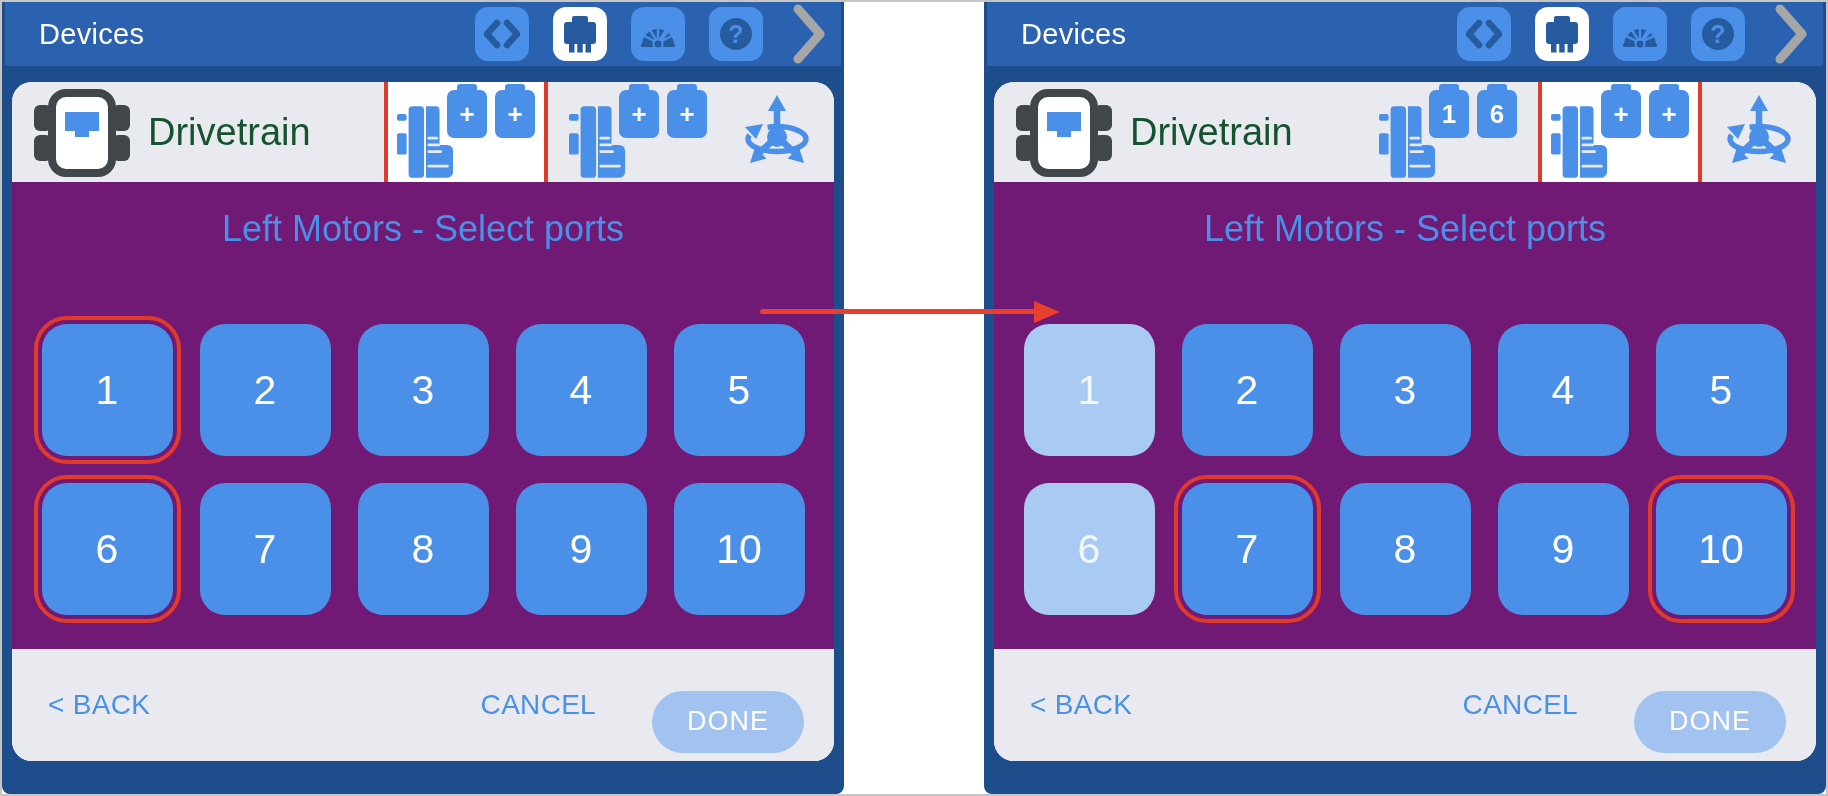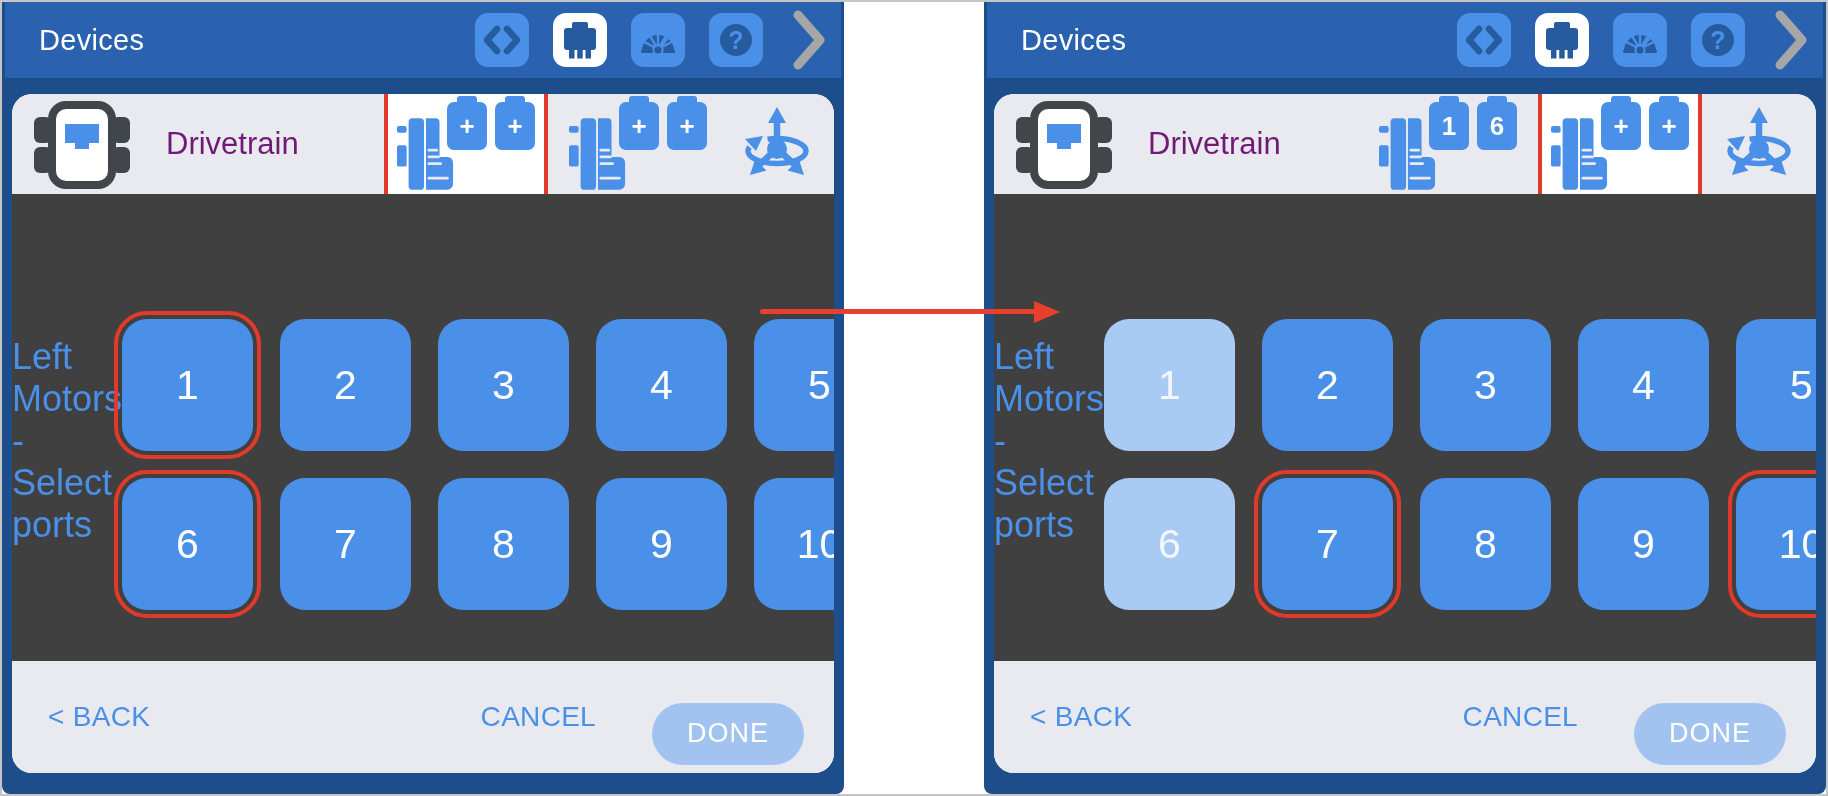--- a/index.html
+++ b/index.html
@@ -7,51 +7,51 @@
   #canvas { position:relative; width:1828px; height:796px; background:#fff;
             border:2px solid #c6c6c6; overflow:hidden; }
 
   
   .panel { position:absolute; top:0; height:792px; width:842px;
            background:#1e4d8c; border-radius:0 0 8px 8px; overflow:hidden; }
   .panel.left  { left:0; }
   .panel.right { left:982px; }
 
   
-  .topbar { height:76px; background:#2a62af; display:flex; align-items:center;
+  .topbar { height:64px; background:#2a62af; display:flex; align-items:center;
             padding:0 16px 0 34px; margin:0 3px; }
   .topbar-title { color:#fff; font-size:29px; font-weight:500; letter-spacing:.3px; }
   .topbar-icons { margin-left:auto; display:flex; align-items:center; gap:24px; }
   .tbtn { width:54px; height:54px; border-radius:13px; background:#4a90e8;
           display:flex; align-items:center; justify-content:center; }
   .tbtn.active { background:#fff; }
   .chev { margin-left:6px; display:flex; align-items:center; }
 
   
   .card { margin:16px 10px 0 10px; height:679px; border-radius:20px; overflow:hidden;
           display:flex; flex-direction:column; background:#fff; }
 
   .dt-header { height:100px; background:#e8eaef; display:flex; align-items:center;
                padding:0 20px 0 22px; flex:0 0 auto; }
-  .dt-label { color:#701a75; font-size:31px; font-weight:500; margin-left:36px; }
+  .dt-label { color:#14532d; font-size:38px; font-weight:500; margin-left:18px; }
   .dt-groups { margin-left:auto; display:flex; align-items:center; gap:8px; }
   .motor-group { display:flex; align-items:flex-start; padding:5px 9px;
                  border:4px solid transparent; border-radius:2px; }
   .motor-group.selected { background:#fff; border-color:#e23a2a; }
   .motor-group svg { margin-top:20px; }
   .badges { display:flex; gap:8px; margin-left:-8px; }
   .badge { position:relative; width:40px; height:48px; margin-top:6px;
            background:#4a90e8; border-radius:7px; color:#fff; font-size:26px;
            font-weight:bold; display:flex; align-items:center; justify-content:center; }
   .badge::before { content:""; position:absolute; top:-6px; left:10px; width:20px;
                    height:8px; background:#4a90e8; border-radius:3px 3px 0 0; }
   .gyro { margin-left:14px; margin-right:2px; }
 
   
-  .body { background:#404040; flex:1 1 auto; display:flex; flex-direction:row;
+  .body { background:#701a75; flex:1 1 auto; display:flex; flex-direction:column;
           align-items:center; }
   .prompt { margin-top:26px; color:#4a90e8; font-size:36px; font-weight:500; }
   .port-grid { margin-top:74px; display:flex; flex-direction:column; gap:27px; }
   .port-row { display:flex; gap:27px; }
   .port { width:131px; height:132px; border-radius:25px; background:#4a90e8;
           color:#fff; font-size:41px; font-weight:500;
           display:flex; align-items:center; justify-content:center; }
   .port.selected { outline:4px solid #e23a2a; outline-offset:4px; }
   .port.disabled { background:#a9caf2; color:rgba(255,255,255,.85); }
 

